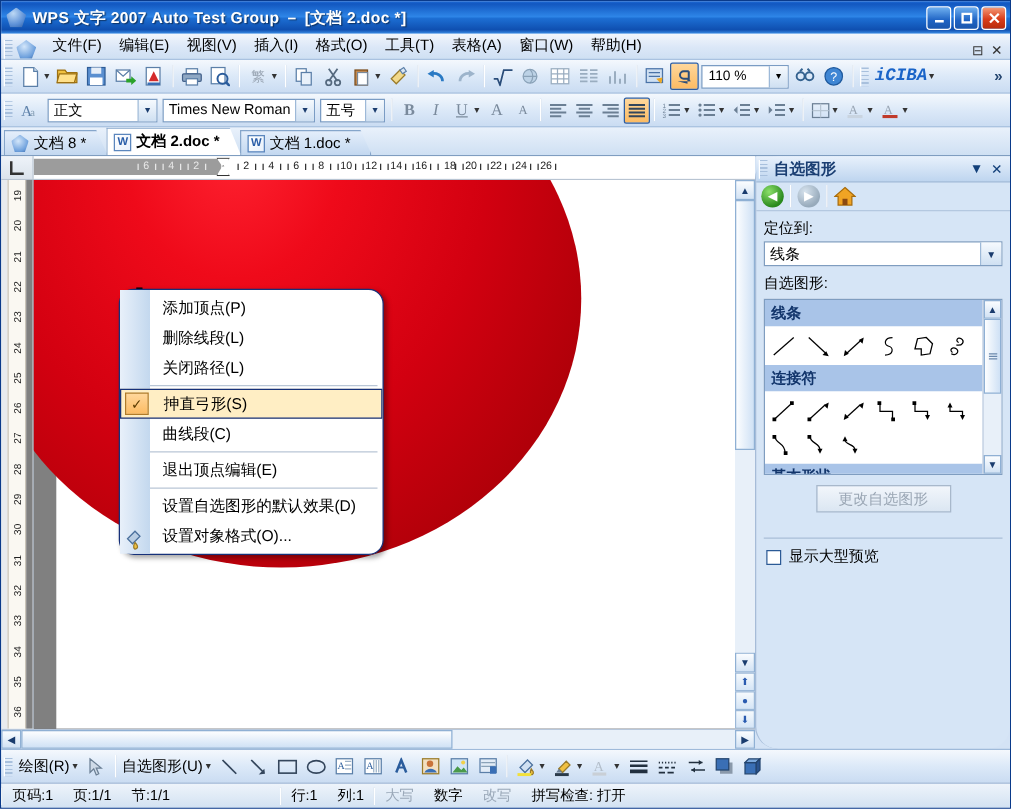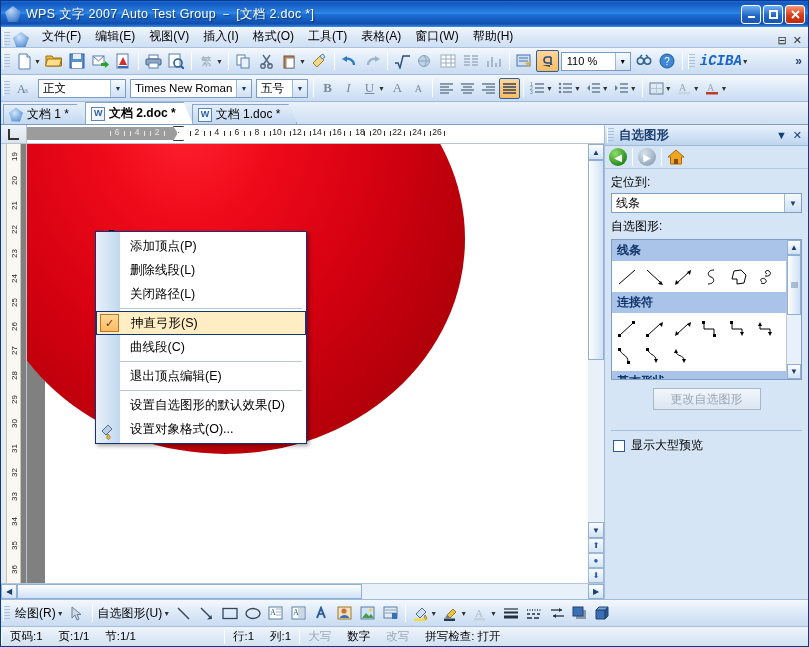--- a/index.html
+++ b/index.html
@@ -24,21 +24,21 @@
     background: linear-gradient(to bottom,#1d6ad6 0%,#1257c0 8%,#2e86e8 48%,#1d6fd4 52%,#0f4fb0 88%,#3d90e8 100%);
     display:flex; align-items:center; padding-left:4px;
     flex: none;
   }
   .tb-icon {
     width:16px;height:16px;margin-right:5px;
     background: radial-gradient(circle at 35% 30%, #bcd8f5, #5b8fd6 60%, #2d5a9c);
     clip-path: polygon(50% 0%, 100% 38%, 78% 100%, 20% 100%, 0% 38%);
   }
   .tb-title {
-    color:#fff; font-size:12.5px; font-weight:normal;
+    color:#fff; font-size:12.5px; font-weight:bold;
     font-family:"Liberation Sans",sans-serif;
     text-shadow: 1px 1px 1px rgba(0,0,0,.5);
     letter-spacing:.3px;
     white-space:nowrap;
   }
   .tb-btns { margin-left:auto; display:flex; gap:2px; padding-right:3px; }
   .tb-btn {
     width:20px;height:19px;border:1px solid #fff;border-radius:3px;
     background:linear-gradient(to bottom,#6fb0f0,#1e63c4 60%,#1a56ac);
     display:flex;align-items:center;justify-content:center;
@@ -157,21 +157,21 @@
   .ctx-item{height:24px;display:flex;align-items:center;padding-left:10px;font-size:12.5px;color:#000;
             position:relative;white-space:nowrap;}
   .ctx-item.sel{background:#ffeec4;border:1px solid #16317a;margin-left:-24px;padding-left:34px;}
   .ctx-item.sel .chk{position:absolute;left:3px;top:2px;width:19px;height:18px;
        background:linear-gradient(to bottom,#ffd79b,#fcbb63);border:1px solid #b07a28;
        display:flex;align-items:center;justify-content:center;font-size:11px;color:#5a3a00;}
   .ctx-sep{height:1px;background:#b9c6d6;margin:2px 4px 2px 0;}
   .paint-ic{position:absolute;left:3px;bottom:3px;width:18px;height:18px;}
 
   
-  .taskpane{width:204px;background:#d6e5f6;border-left:1px solid #a6bcd8;display:flex;flex-direction:column;flex:none;}
+  .taskpane{width:204px;background:#d6e5f6;border-left:1px solid #a6bcd8;display:flex;flex-direction:column;flex:none;border-radius:18px;}
   .tp-title{height:21px;background:linear-gradient(to bottom,#e8f1fc,#bed5ef);
             display:flex;align-items:center;border-bottom:1px solid #9db8d6;}
   .tp-title .t{font-size:12.5px;font-weight:bold;color:#1b3f73;padding-left:2px;}
   .tp-title .acts{margin-left:auto;display:flex;gap:6px;padding-right:6px;color:#13407a;font-size:11px;}
   .tp-nav{height:23px;display:flex;align-items:center;gap:4px;padding:0 4px;border-bottom:1px solid #b4c8e0;}
   .navbtn{width:18px;height:18px;border-radius:50%;display:flex;align-items:center;justify-content:center;font-size:10px;color:#fff;}
   .nav-back{background:radial-gradient(circle at 35% 30%,#8ce06a,#2a8a1e 70%);}
   .nav-fwd{background:radial-gradient(circle at 35% 30%,#d7e3ee,#97aabb 70%);}
   .nav-home{width:18px;height:16px;position:relative;}
   .tp-lbl{font-size:12px;color:#000;padding:5px 6px 2px 6px;}
@@ -513,21 +513,21 @@
           <text x="2" y="10" font-size="10" fill="#9aa6b4" font-family="Liberation Serif">A</text>
           <rect x="1" y="11" width="12" height="2.5" fill="#c03a2a"></rect>
         </svg>
     </div>
     <div class="caret">▼</div>
   </div>
 
   <div class="tabbar">
     <div class="dtab">
       <span class="ic ic-wps"></span>
-      <span>文档 1 *</span>
+      <span>文档 8 *</span>
     </div>
     <div class="dtab active">
       <span class="ic ic-doc"></span>
       <span>文档 2.doc *</span>
     </div>
     <div class="dtab">
       <span class="ic ic-doc"></span>
       <span>文档 1.doc *</span>
     </div>
   </div>
@@ -620,21 +620,21 @@
 
         <div class="page-area">
           <div class="page-shadow"></div>
           <div class="page">
 
             <div class="redshape" style="left:-60px;top:-120px;width:480px;height:430px;
                         background:radial-gradient(ellipse at 42% 22%, #ff2230 0%, #ef0a1a 22%, #d20010 52%, #b10009 78%, #9c0008 100%);"></div>
             <div class="vhandle" style="left:64px;top:86px;"></div>
           </div>
 
-          <div class="ctxmenu" id="ctxmenu" style="left:68px;top:87px;width:212px;">
+          <div class="ctxmenu" id="ctxmenu" style="left:68px;top:87px;width:212px;border-radius:12px;">
             <div class="ctx-gutter">
               <div class="paint-ic">
                 <svg width="18" height="18" viewBox="0 0 18 18">
                     <path d="M3 9 l6-6 4 4 -6 6z" fill="#b9cde3" stroke="#4a6f9c"></path>
                     <path d="M9 12 c2 2 3 4 1 5 -2 1 -3-2-1-5z" fill="#f0c040" stroke="#9a7b2a"></path>
                   </svg>
               </div>
             </div>
             <div class="ctx-list" id="ctxlist">
                 <div class="ctx-item">

